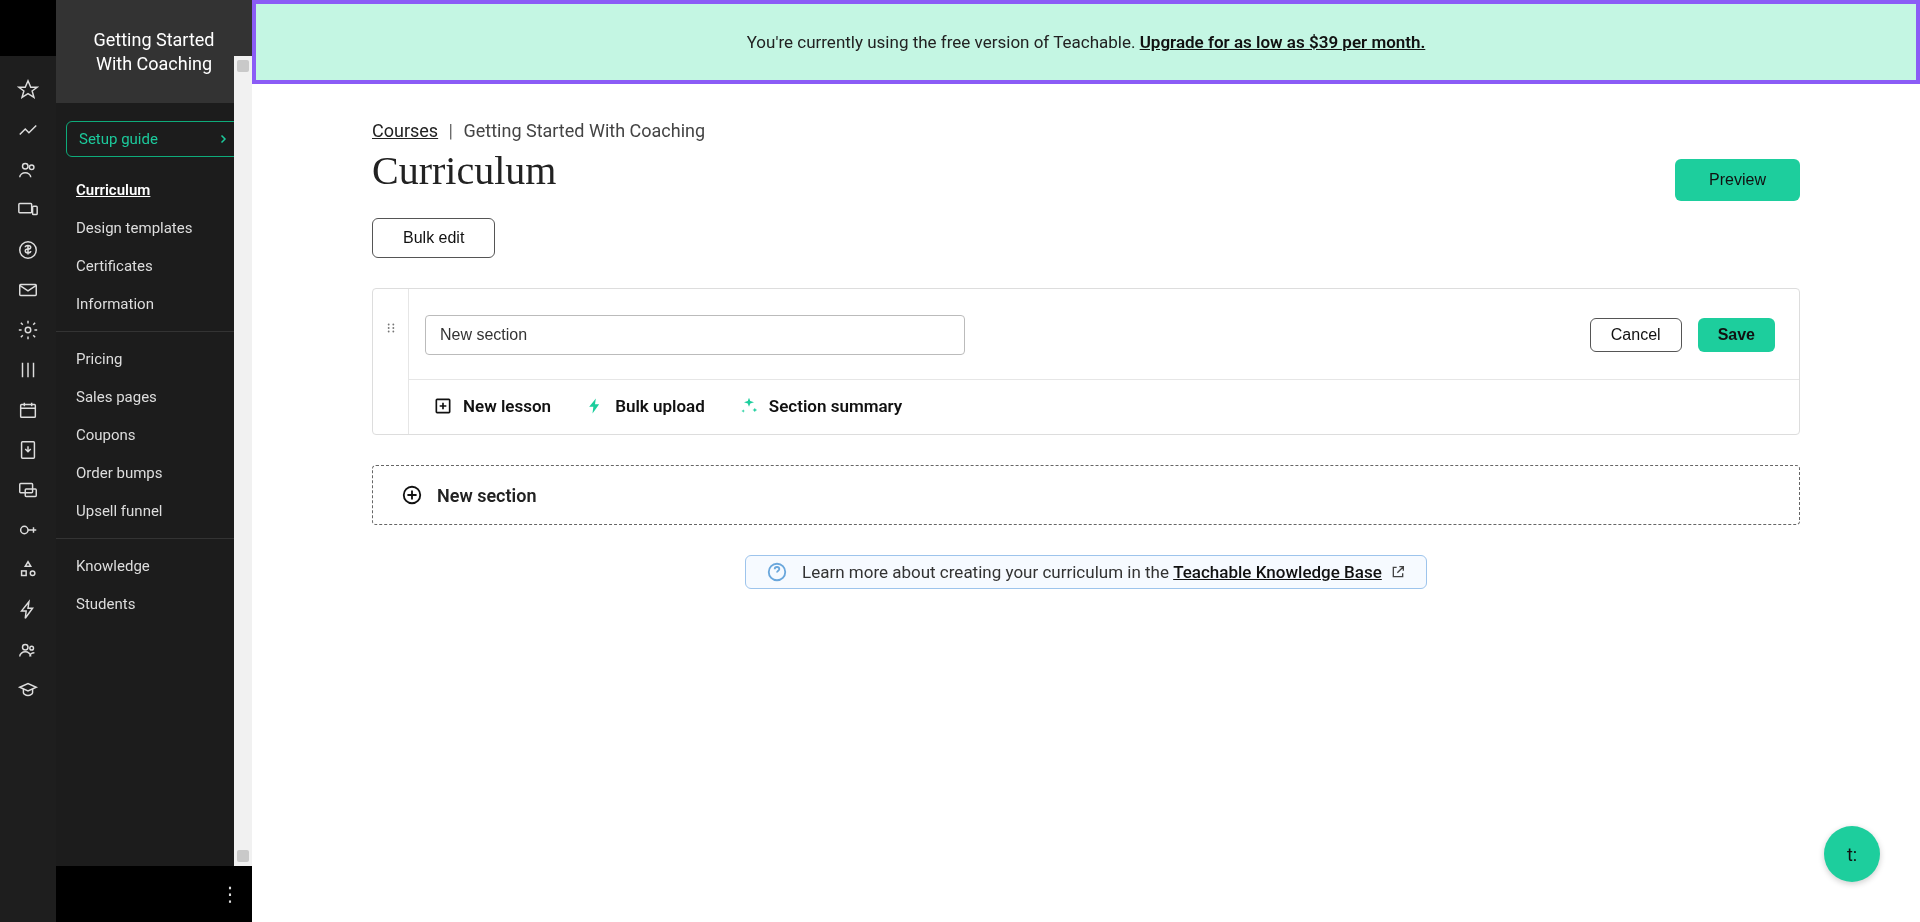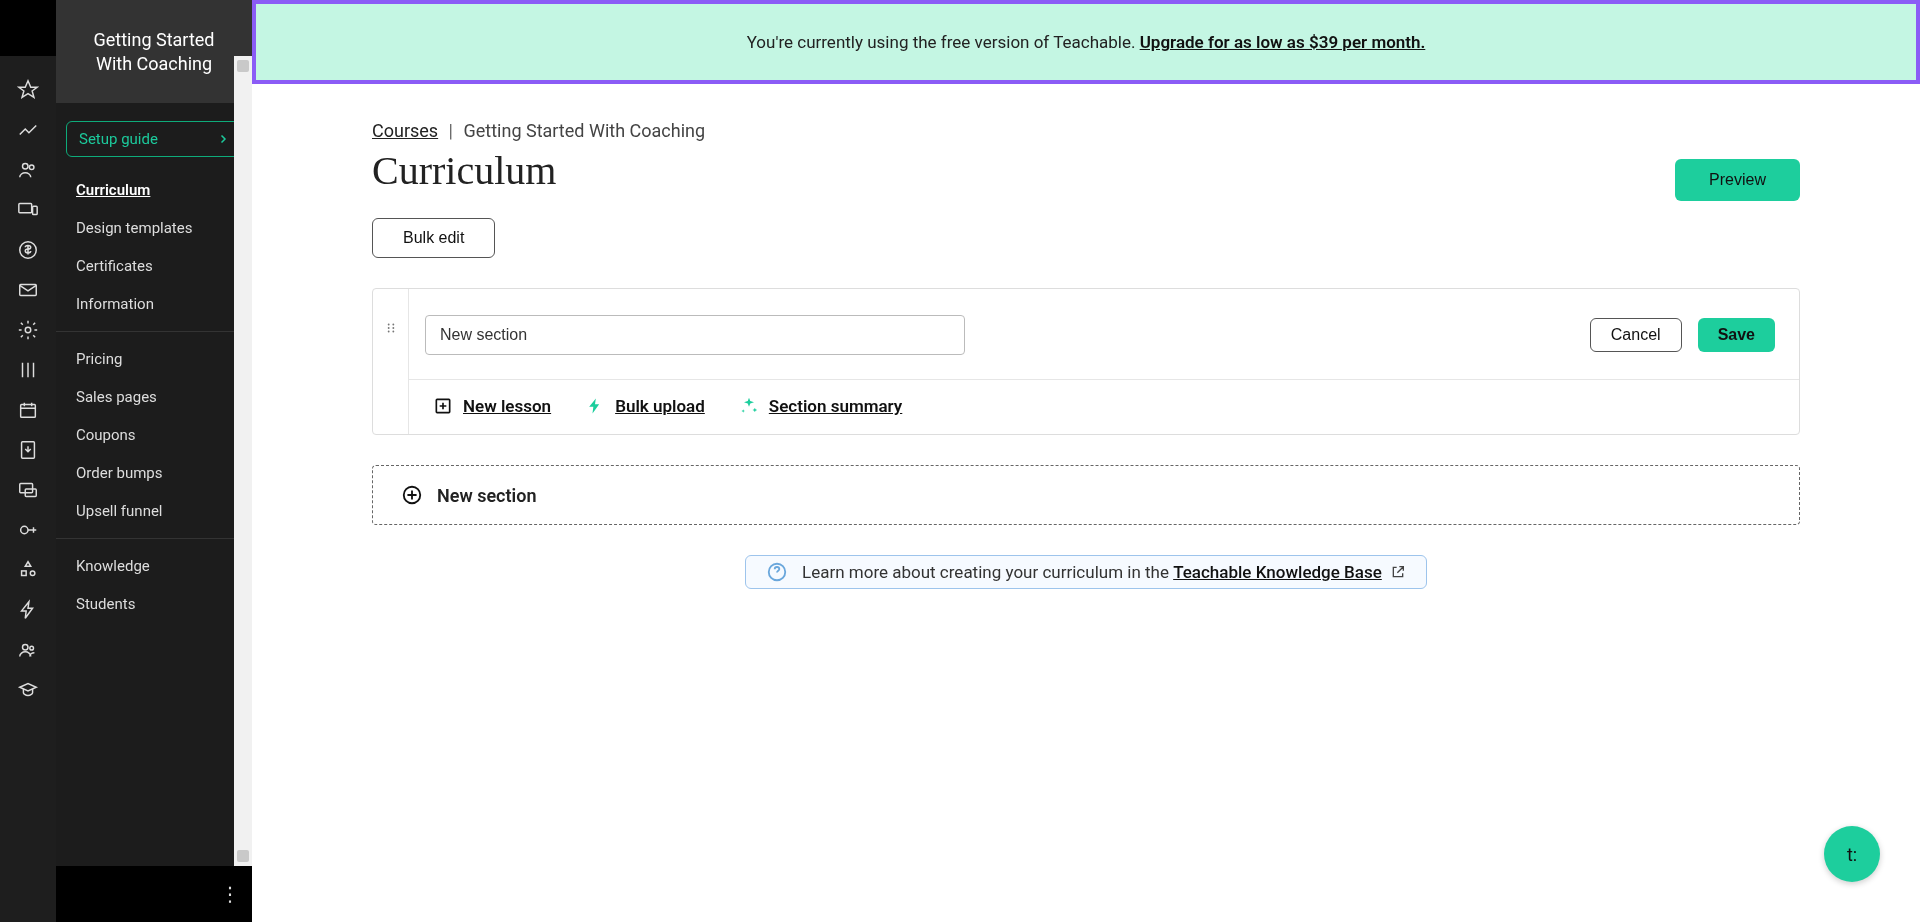--- a/index.html
+++ b/index.html
@@ -132,21 +132,21 @@
   .section-input {
     flex: 0 0 540px;
     padding: 10px 14px;
     border: 1px solid #bbb;
     border-radius: 4px;
     font-size: 16px;
     color: #333;
   }
   .card-row1-spacer { flex:1; }
   .card-row2 { display:flex; align-items:center; gap: 34px; padding: 16px 24px 18px 24px; }
-  .action-link { display:inline-flex; align-items:center; gap:10px; font-size:17px; font-weight:600; color:#111; cursor:pointer;text-decoration:underline; }
+  .action-link { display:inline-flex; align-items:center; gap:10px; font-size:17px; font-weight:600; color:#111; cursor:pointer; }
   .action-link svg { width:20px; height:20px; }
   .teal-fill { fill:#1dce9d; }
 
   .new-section-bar {
     border: 1.5px dashed #666;
     border-radius: 4px;
     padding: 18px 28px;
     display:flex; align-items:center; gap:14px;
     font-size:18px; font-weight:600;
     cursor:pointer;

